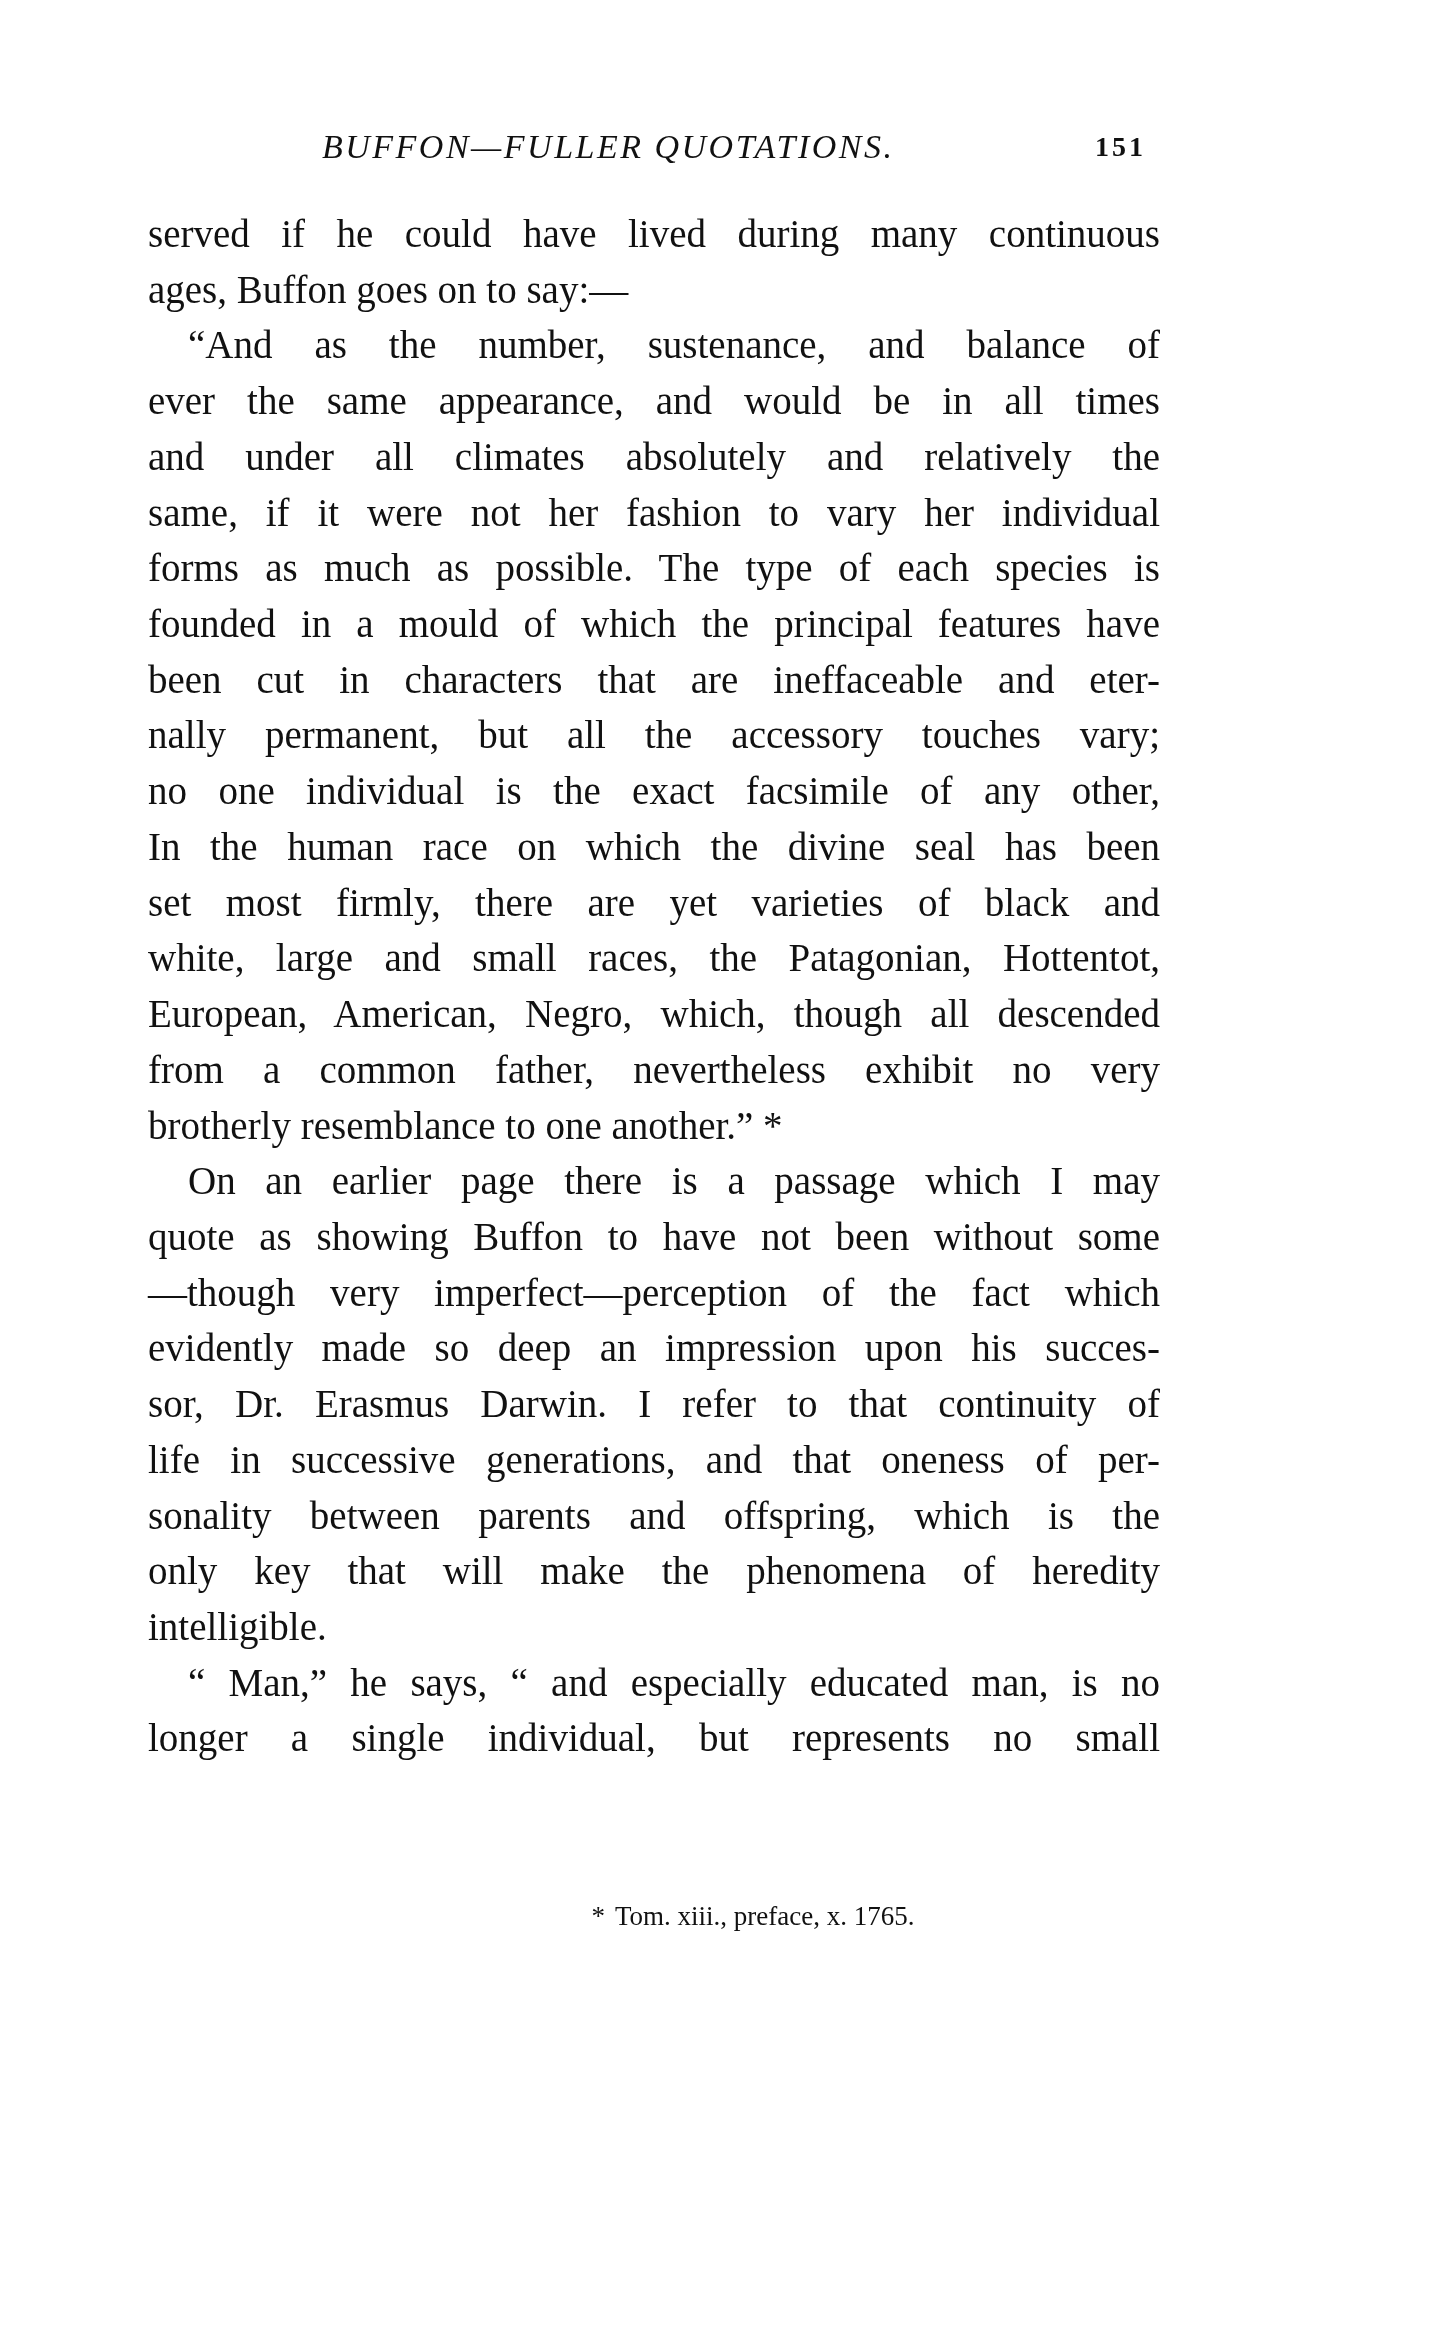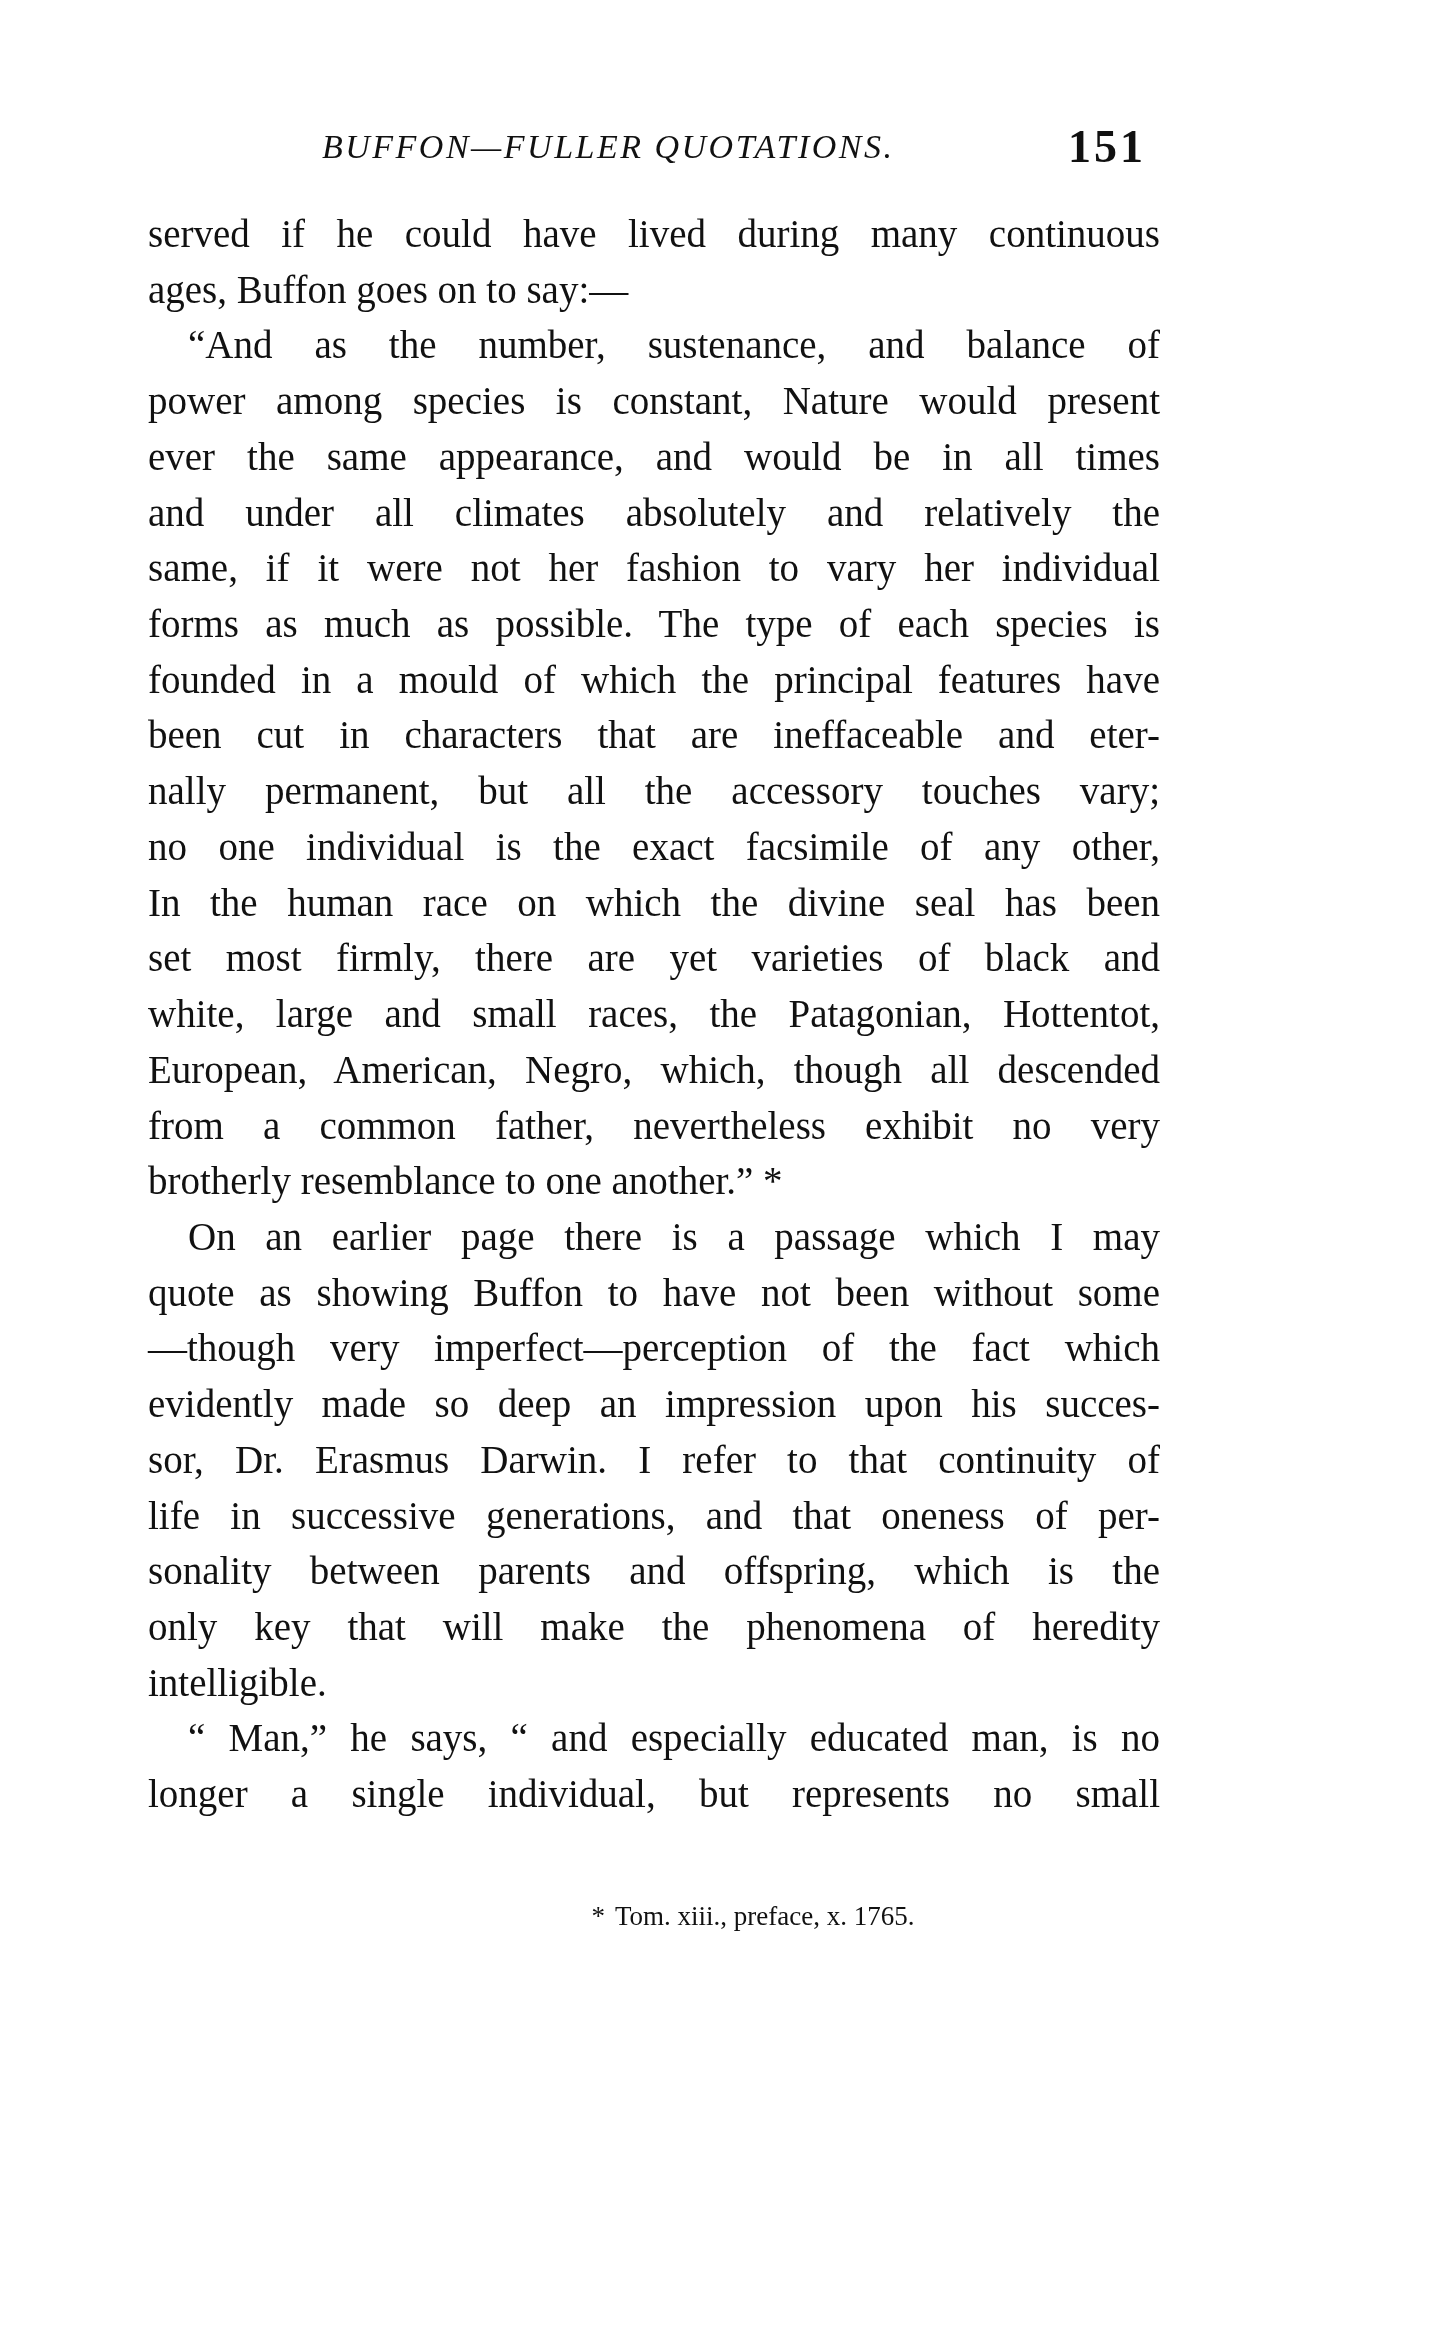--- a/index.html
+++ b/index.html
@@ -37,21 +37,21 @@
     font-style: italic;
     font-size: 34px;
     line-height: 46px;
     letter-spacing: 2.5px;
     white-space: nowrap;
   }
   .page-number {
     position: absolute;
     right: 14px;
     top: 0;
-    font-size: 46px;
+    font-size: 28px;
     line-height: 46px;
     font-weight: bold;
     letter-spacing: 3px;
   }
   .text-block {
     position: absolute;
     left: 121px;
     top: 206px;
     width: 1012px;
   }
@@ -94,21 +94,20 @@
 
   <div class="running-head">
     <span class="running-title">BUFFON—FULLER QUOTATIONS.</span>
     <span class="page-number">151</span>
   </div>
 
   <div class="text-block">
     <span class="line">served if he could have lived during many continuous</span>
     <span class="line last">ages, Buffon goes on to say:—</span>
     <span class="line indent">“And as the number, sustenance, and balance of</span>
-    <span class="line">power among species is constant, Nature would present</span>
     <span class="line">ever the same appearance, and would be in all times</span>
     <span class="line">and under all climates absolutely and relatively the</span>
     <span class="line">same, if it were not her fashion to vary her individual</span>
     <span class="line">forms as much as possible. The type of each species is</span>
     <span class="line">founded in a mould of which the principal features have</span>
     <span class="line">been cut in characters that are ineffaceable and eter-</span>
     <span class="line">nally permanent, but all the accessory touches vary;</span>
     <span class="line">no one individual is the exact facsimile of any other,</span>
     <span class="line">In the human race on which the divine seal has been</span>
     <span class="line">set most firmly, there are yet varieties of black and</span>

